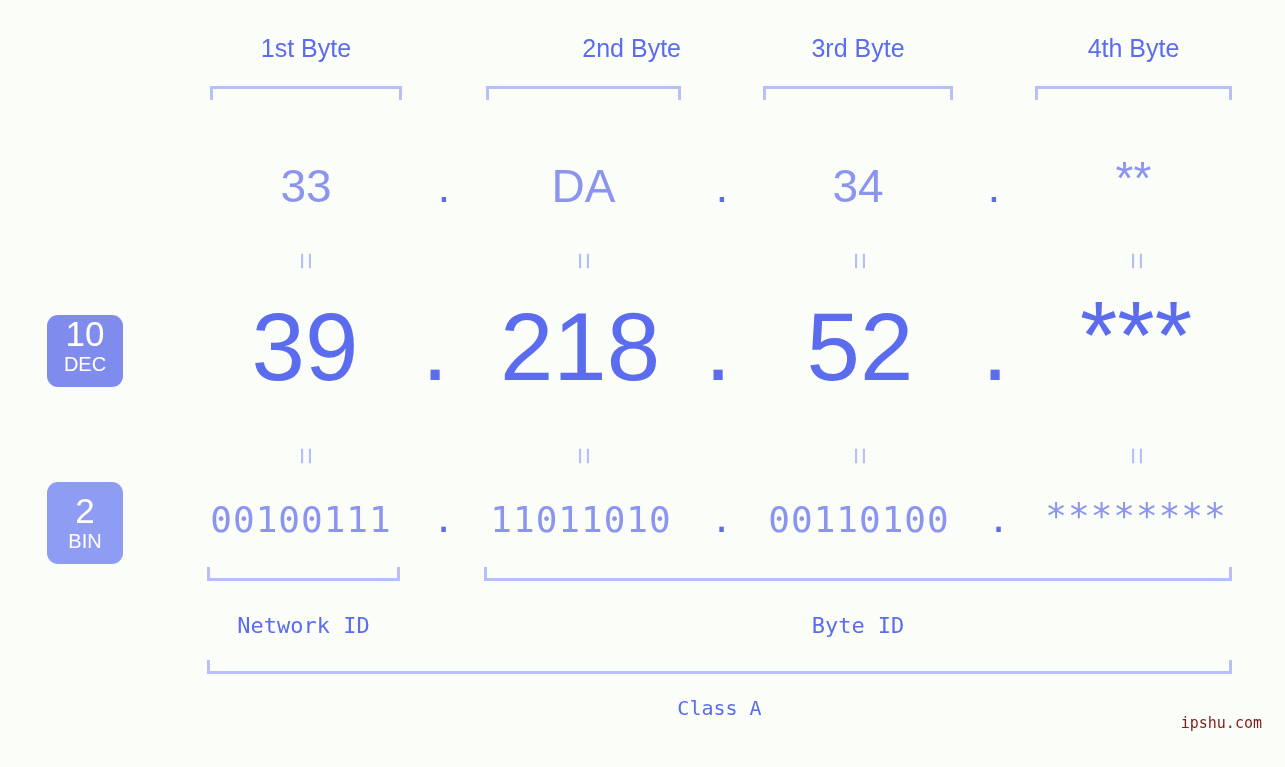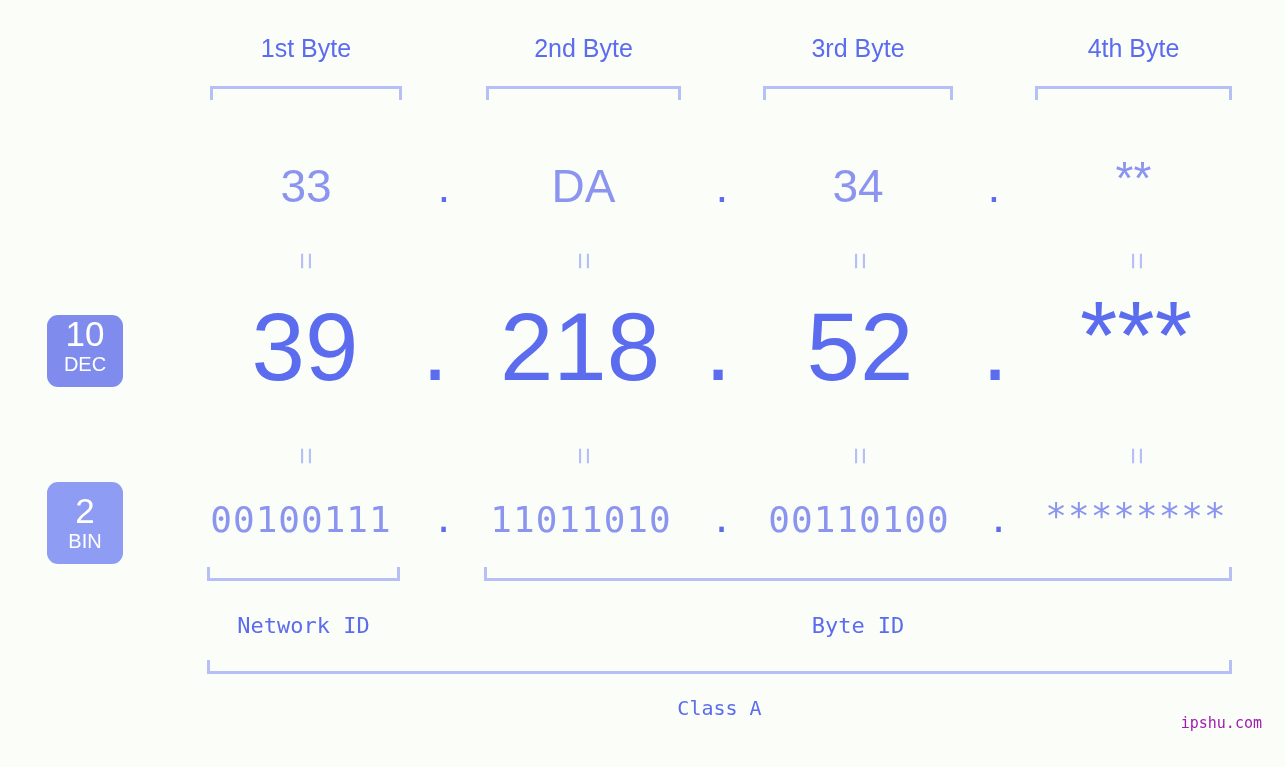--- a/index.html
+++ b/index.html
@@ -149,31 +149,31 @@
     color: #5b6cee;
     font-family: "DejaVu Sans Mono", monospace;
     white-space: nowrap;
   }
 
   .watermark {
     position: absolute;
     right: 12px;
     top: 714px;
     font-size: 15px;
-    color: #a21caf;
+    color: #7f1d1d;
     font-family: "DejaVu Sans Mono", monospace;
   }
 </style>
 </head>
 <body style="background: rgb(251, 253, 248);">
 
 <div id="stage">
 
   <div class="byte-label" style="left:210px; width:192px;">1st Byte</div>
-  <div class="byte-label" style="left:486px; width:195px;">2nd Byte</div>
+  <div class="byte-label" style="left:486px; width:195px;text-align:right;">2nd Byte</div>
   <div class="byte-label" style="left:763px; width:190px;">3rd Byte</div>
   <div class="byte-label" style="left:1035px; width:197px;">4th Byte</div>
 
   <div class="bracket-down" style="left:210px; top:86px; width:192px;"></div>
   <div class="bracket-down" style="left:486px; top:86px; width:195px;"></div>
   <div class="bracket-down" style="left:763px; top:86px; width:190px;"></div>
   <div class="bracket-down" style="left:1035px; top:86px; width:197px;"></div>
 
 
   <div class="hex-row">

